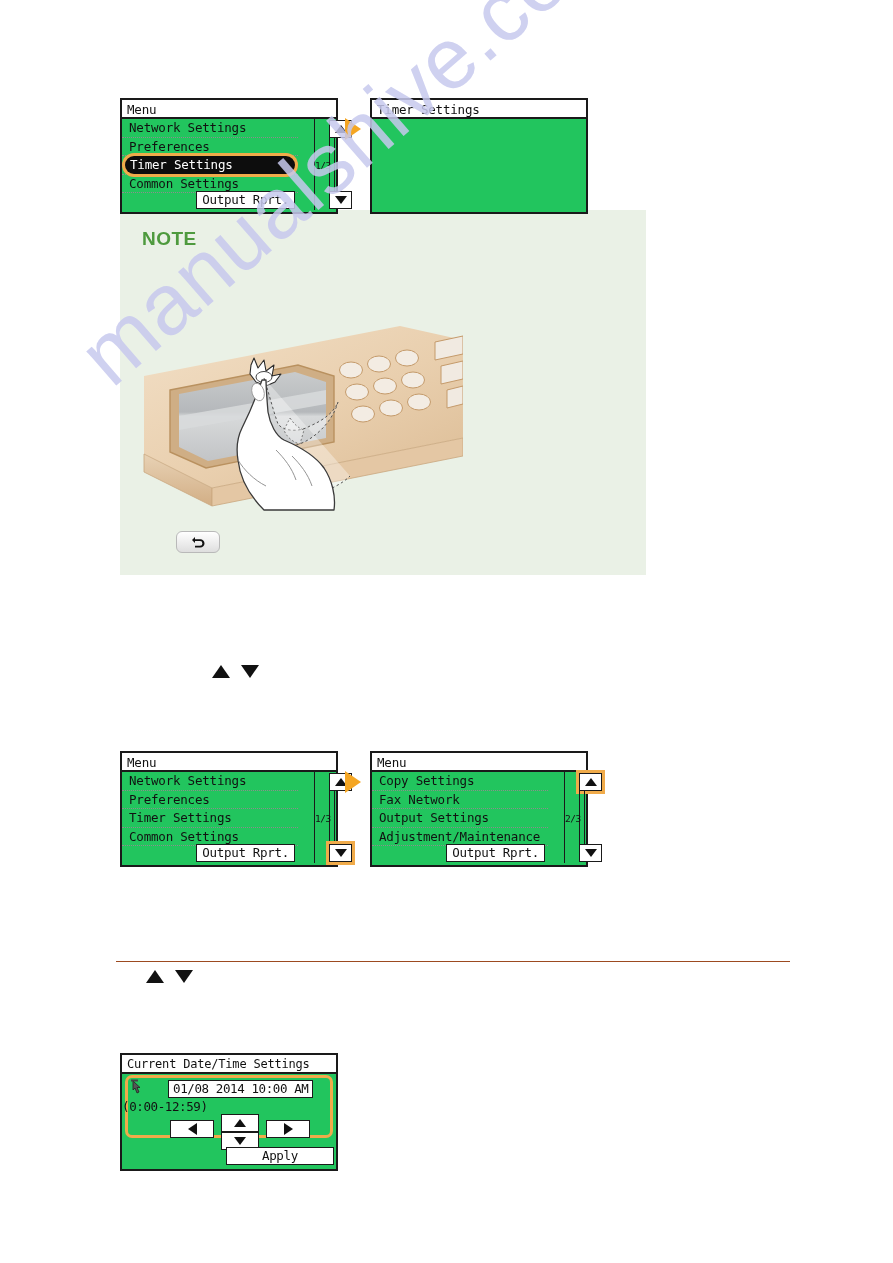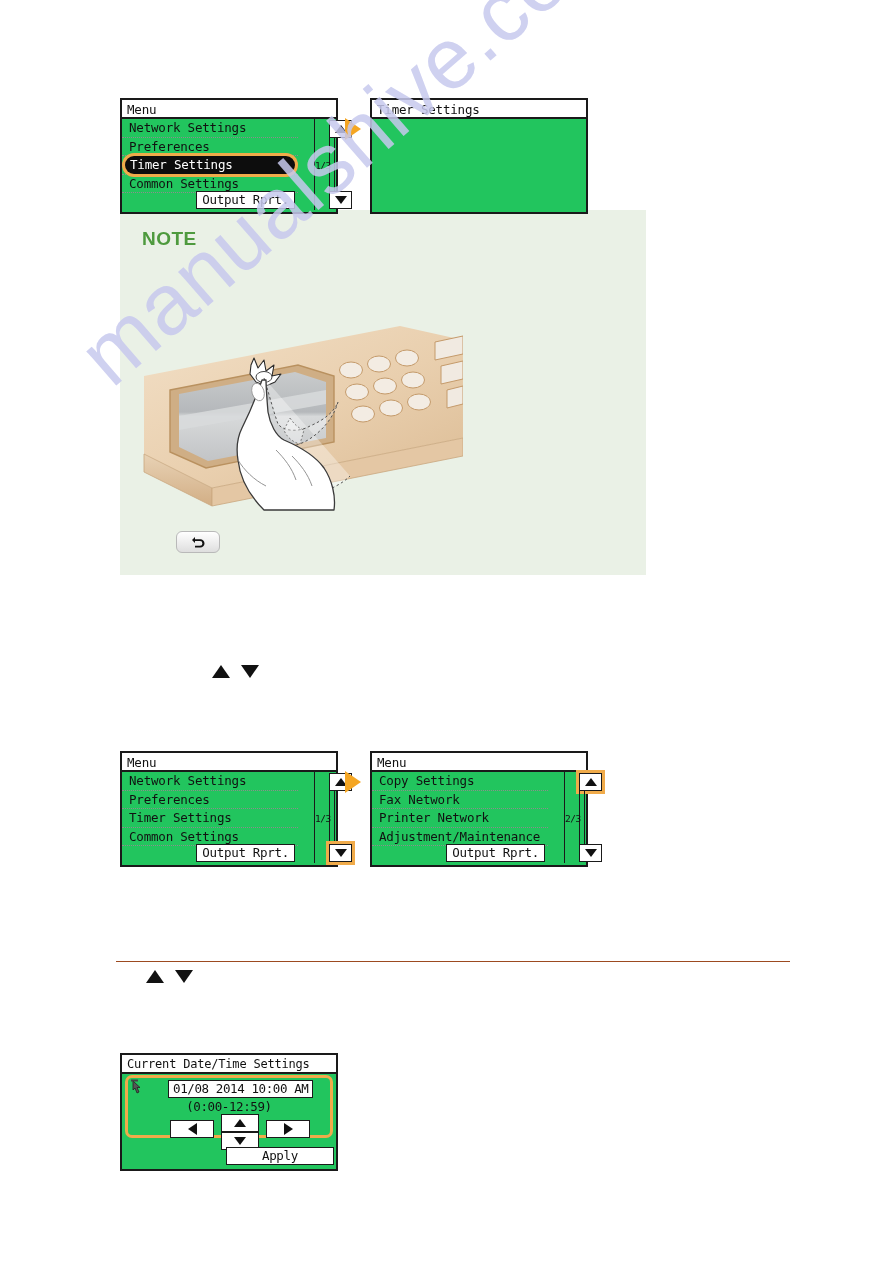--- a/index.html
+++ b/index.html
@@ -156,21 +156,21 @@
     border:3px solid #f0ab4a; border-radius:7px;
   }
   .dt-value {
     position:absolute; left:46px; top:6px;
     border:1.5px solid #1a1a1a; background:#fff;
     font-size:12.5px; line-height:16px; padding:0 4px;
     letter-spacing:-0.4px; white-space:nowrap;
   }
   .dt-range {
     position:absolute; left:0; right:0; top:25px;
-    text-align:center; font-size:12.5px; letter-spacing:-0.4px;
+    text-align:left; font-size:12.5px; letter-spacing:-0.4px;
   }
   .dt-hand { position:absolute; left:8px; top:5px; }
   .dt-btn {
     position:absolute; border:1.5px solid #1a1a1a; background:#fff;
     display:flex;align-items:center;justify-content:center;
   }
   .apply-btn {
     position:absolute; right:2px; bottom:2px;
     width:108px; height:18px;
     border:1.5px solid #1a1a1a; background:#fff;
@@ -323,21 +323,21 @@
 </div>
 
 <div class="flow-arrow" style="left:345px; top:771px;"></div>
 
 <div class="lcd" id="s2-right" style="left:370px; top:723px; width:218px; height:116px;">
   <div class="lcd-title">Menu</div>
   <div class="lcd-body">
     <div class="menu-list" style="right:38px;">
       <div class="menu-row">Copy Settings</div>
       <div class="menu-row">Fax Network</div>
-      <div class="menu-row">Printer Network</div>
+      <div class="menu-row">Output Settings</div>
       <div class="menu-row">Adjustment/Maintenance</div>
     </div>
     <div class="outbtn">Output Rprt.</div>
     <div class="scrollcol">
       <div class="sb-btn up hot">
           <div class="tri-up"></div>
         </div>
       <div class="sb-track"></div>
       <div class="sb-btn down">
           <div class="tri-dn"></div>

